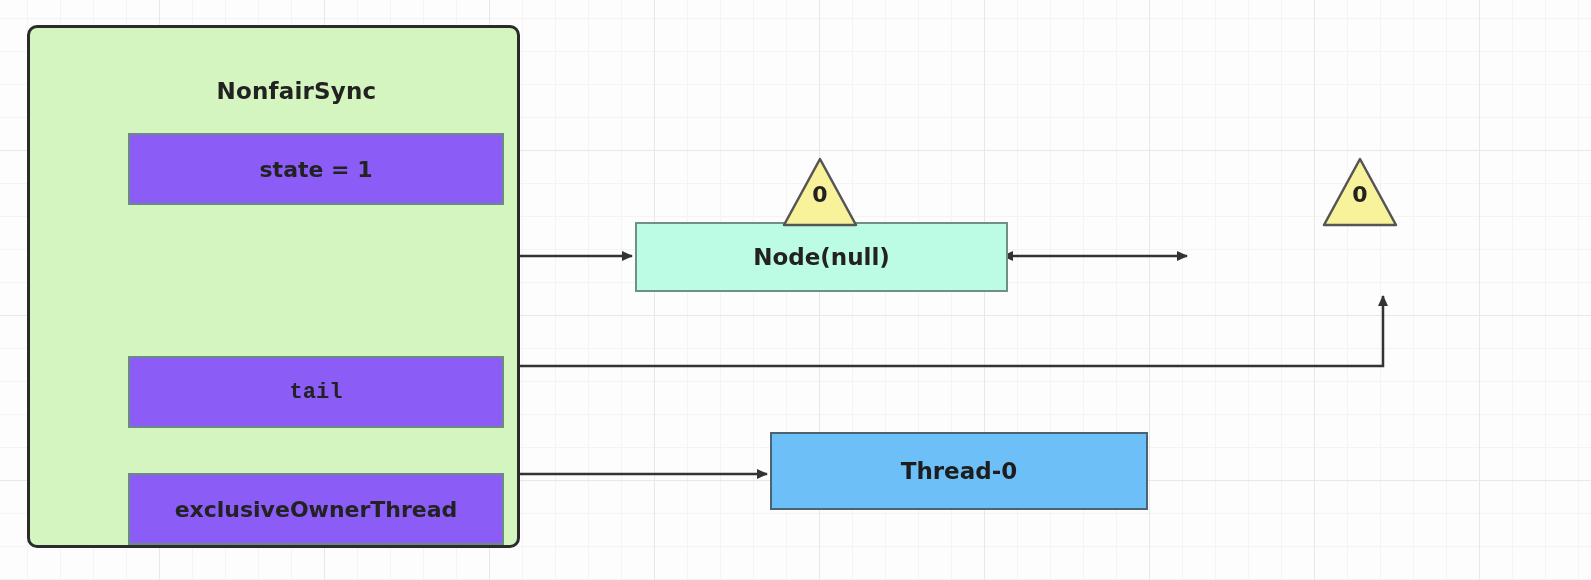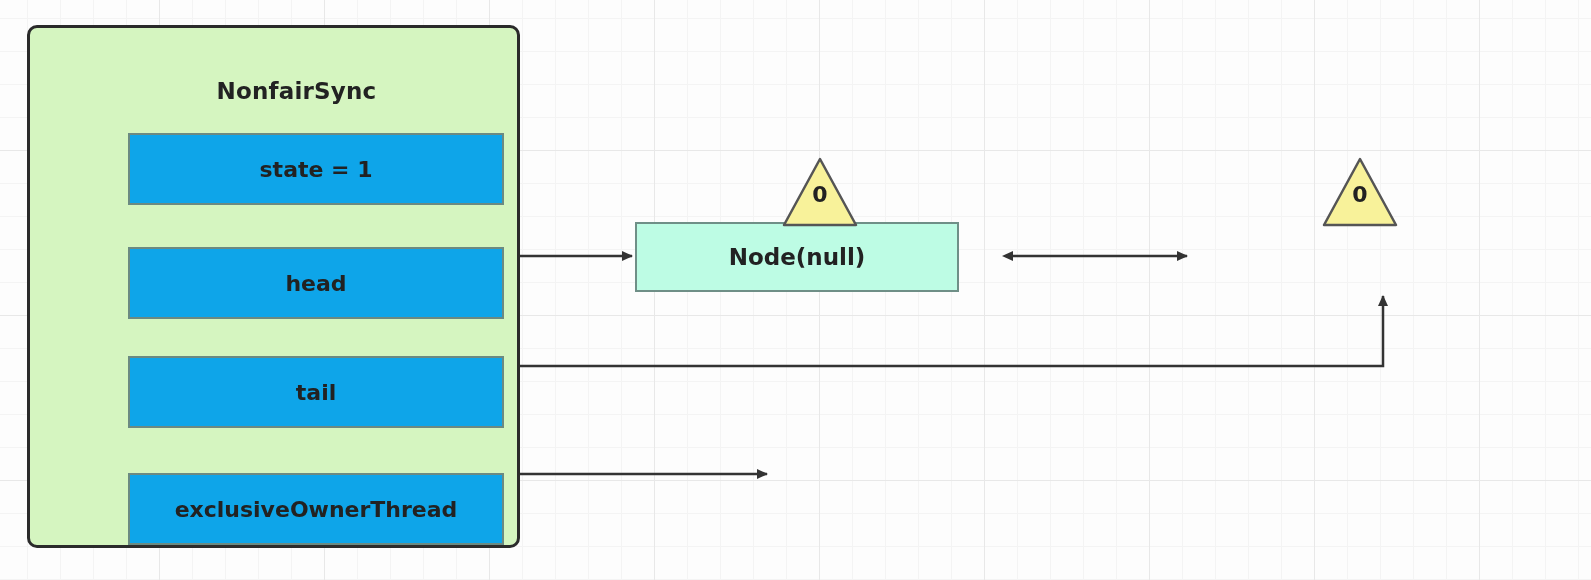--- a/index.html
+++ b/index.html
@@ -35,40 +35,40 @@
     position:absolute;
     left:0;top:50px;width:493px;
     text-align:center;
     font-size:23px;font-weight:bold;color:#222222;
     letter-spacing:0.2px;
     margin-left:20px;
   }
   .field-box{
     position:absolute;
     left:98px;width:376px;height:72px;
-    background:#0ea5e9;
+    background:#8b5cf6;
     border:2px solid #6b8a82;
     box-sizing:border-box;
     display:flex;align-items:center;justify-content:center;
     font-size:22px;font-weight:bold;color:#222222;
   }
   .field-box.f0{top:105px;}
   .field-box.f1{top:219px;}
-  .field-box.f2{top:328px;}
+  .field-box.f2{top:328px;font-family:Liberation Mono, monospace;}
   .field-box.f3{top:437px;margin-top:8px;}
 
   .node-box{
     position:absolute;
     background:#bdfce4;
     border:2px solid #6f8f87;
     box-sizing:border-box;
     display:flex;align-items:center;justify-content:center;
     font-size:23px;font-weight:bold;color:#222222;
   }
-  .node-null{left:635px;top:222px;width:324px;height:70px;}
+  .node-null{left:635px;top:222px;width:373px;height:70px;}
   .node-t1{left:1190px;top:222px;width:380px;height:70px;}
 
   .thread-box{
     position:absolute;
     left:770px;top:432px;width:378px;height:78px;
     background:#6cc0f7;
     border:2px solid #4c6472;
     box-sizing:border-box;
     display:flex;align-items:center;justify-content:center;
     font-size:23px;font-weight:bold;color:#1d1d1d;
@@ -111,23 +111,20 @@
 
     <line x1="474" y1="474" x2="767" y2="474" stroke="#333333" stroke-width="2.5" marker-end="url(#arrowEnd)"></line>
   </svg>
 
   <div class="container-box">
     <div class="container-title">NonfairSync</div>
 
     <div class="field-box f0">
       <span>state = 1</span>
     </div>
-    <div class="field-box f1">
-      <span>head</span>
-    </div>
     <div class="field-box f2">
       <span>tail</span>
     </div>
     <div class="field-box f3">
       <span>exclusiveOwnerThread</span>
     </div>
   </div>
 
   <div class="node-box node-null">
     <span>Node(null)</span>
@@ -139,14 +136,17 @@
     <span class="tri-label">0</span>
   </div>
 
   <div class="wait-flag flag-t1">
     <svg width="76" height="72" viewBox="0 0 76 72">
       <polygon points="38,3 74,69 2,69" fill="#f8f29a" stroke="#555555" stroke-width="2.5" stroke-linejoin="round"></polygon>
     </svg>
     <span class="tri-label">0</span>
   </div>
 
+  <div class="thread-box">
+    <span>Thread-0</span>
+  </div>
 
 </div>
 
 </body></html>

